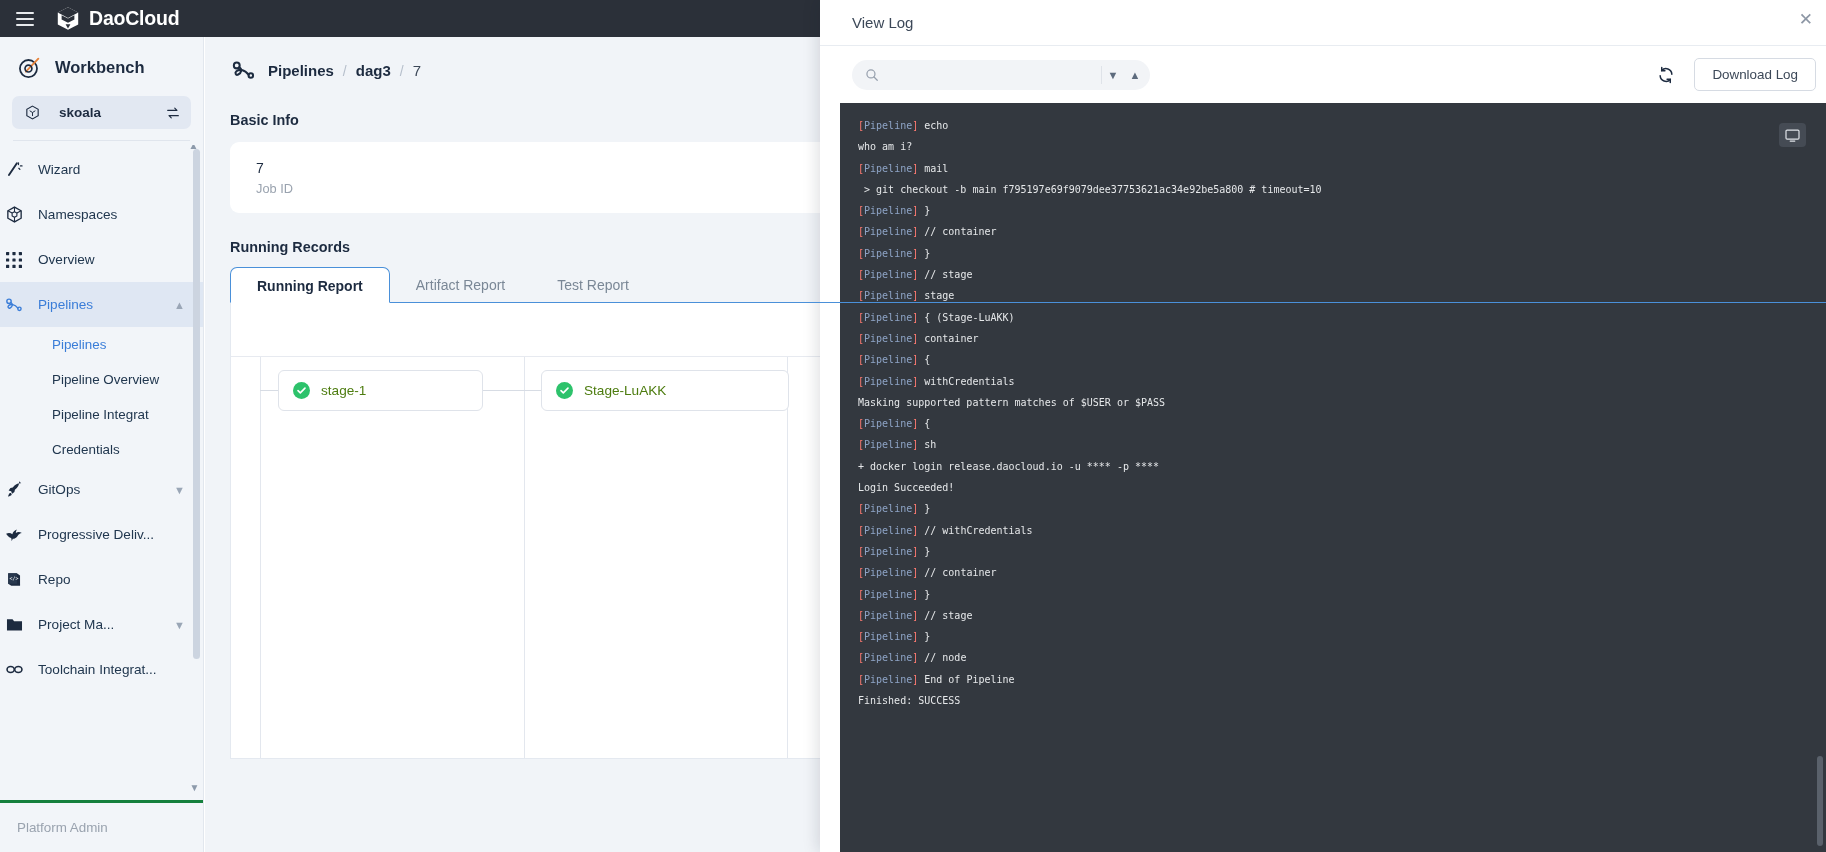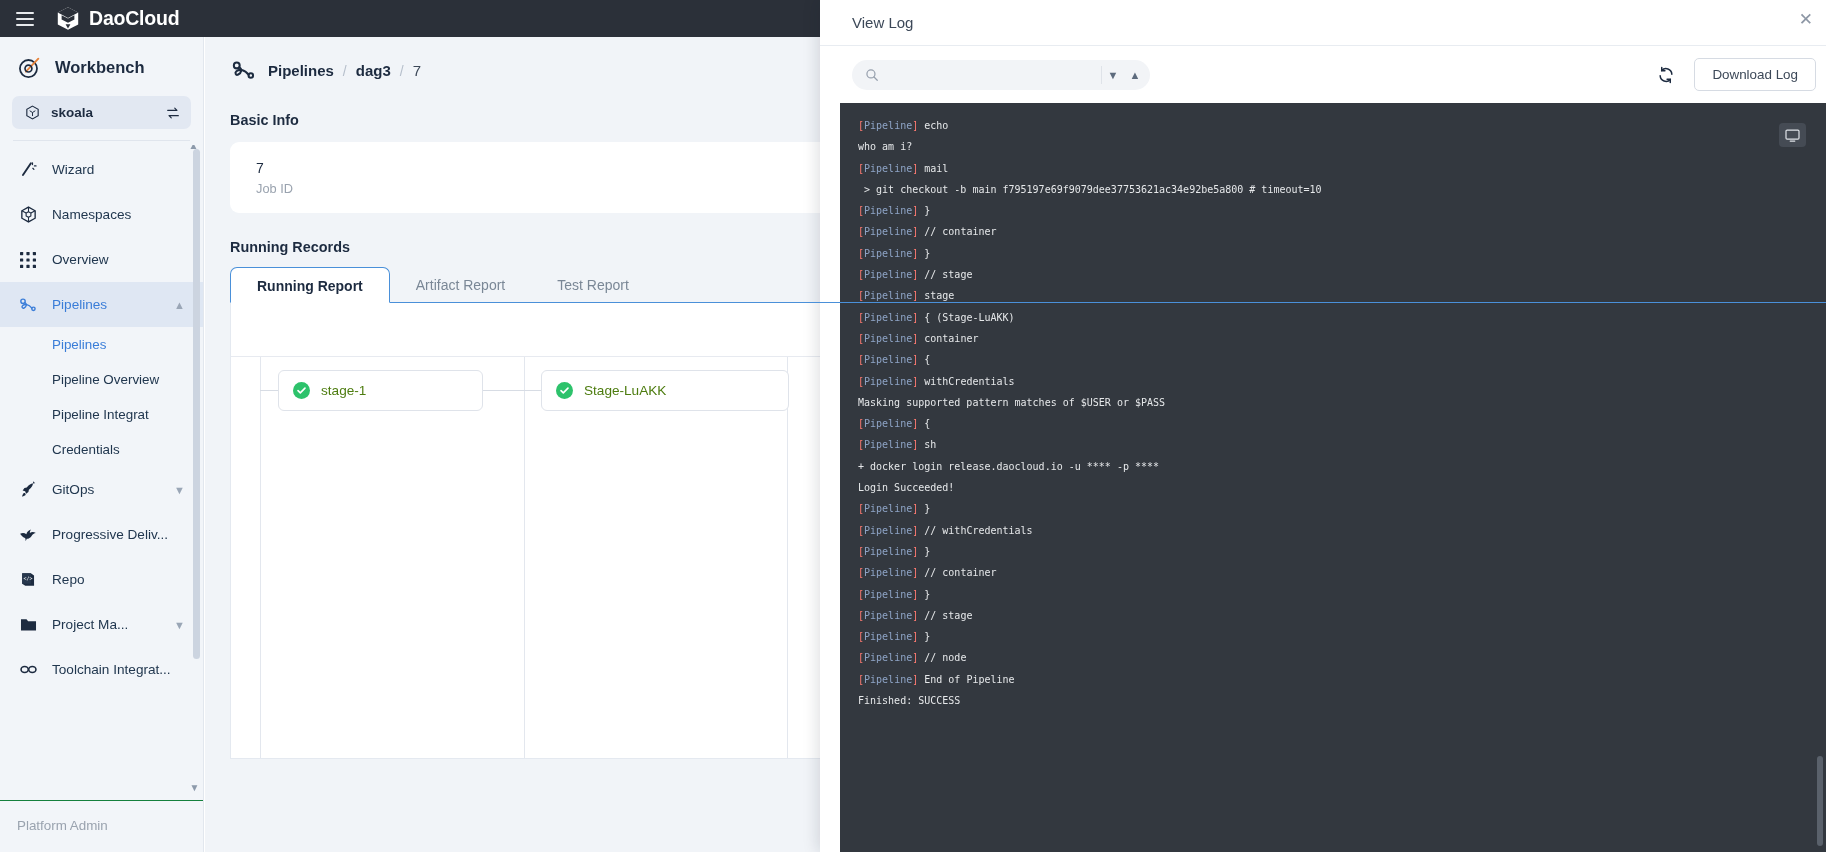--- a/index.html
+++ b/index.html
@@ -34,32 +34,32 @@
     background: #f2f5f9; border-right: 1px solid #e2e7ee;
     display: flex; flex-direction: column;
   }
   .workbench {
     display: flex; align-items: center; gap: 13px;
     padding: 18px 0 16px 17px; cursor: pointer;
   }
   .workbench-title { font-size: 16.5px; font-weight: 700; color: #1d2b40; }
   .ws-pick {
     margin: 0 12px 0 12px; height: 33px; background: #e2e8f2; border-radius: 7px;
-    display: flex; align-items: center; padding: 0 10px 0 12px; cursor: pointer;
+    display: flex; align-items: center; padding: 0 10px 0 12px; cursor: pointer; gap: 8px;
   }
   .ws-name { font-size: 13.5px; color: #1d2b40; font-weight: 600; margin-left: 10px; flex: 1; }
   .ws-divider { height: 1px; background: #e0e5ed; margin: 11px 13px 4px 13px; }
 
   .nav {
     flex: 1; overflow: hidden; position: relative; padding-top: 2px;
   }
   .nav-inner { padding-bottom: 6px; }
   .navitem {
     position: relative; height: 45px; display: flex; align-items: center;
-    padding-left: 17px; cursor: pointer; color: #21374f;
+    padding-left: 3px; cursor: pointer; color: #21374f;
   }
   .navitem .ico { width: 22px; display: flex; align-items: center; justify-content: center; }
   .navitem .lbl { font-size: 13.6px; margin-left: 13px; white-space: nowrap; }
   .navitem .caret { position: absolute; right: 18px; color: #9aa6b6; font-size: 11px; }
   .navitem.active { background: #dfe7f3; }
   .navitem.active .lbl { color: #3a7dd8; }
   .subitem {
     height: 35px; display: flex; align-items: center; padding-left: 52px;
     font-size: 13.4px; color: #21374f; cursor: pointer;
   }
@@ -70,21 +70,21 @@
     background: #ccd4e0; border-radius: 4px;
   }
   .nav-arrow {
     position: absolute; right: 1px; width: 11px; height: 11px;
     color: #8d9aab; font-size: 10px; text-align: center; line-height: 11px;
   }
   .nav-arrow.up { top: -9px; }
   .nav-arrow.down { bottom: 7px; }
 
   .sidebar-foot {
-    border-top: 1px solid #15803d; padding: 15px 0 0 17px; height: 52px;
+    border-top: 3px solid #15803d; padding: 15px 0 0 17px; height: 52px;
   }
   .sidebar-foot span { font-size: 13.4px; color: #9aa3af; }
 
   
   .main {
     position: absolute; top: 37px; left: 205px; right: 0; height: 815px;
     background: #f1f4f8; overflow: hidden;
   }
   .crumbs { display: flex; align-items: center; padding: 20px 0 0 25px; }
   .crumb-ico { margin-right: 11px; display: flex; }

